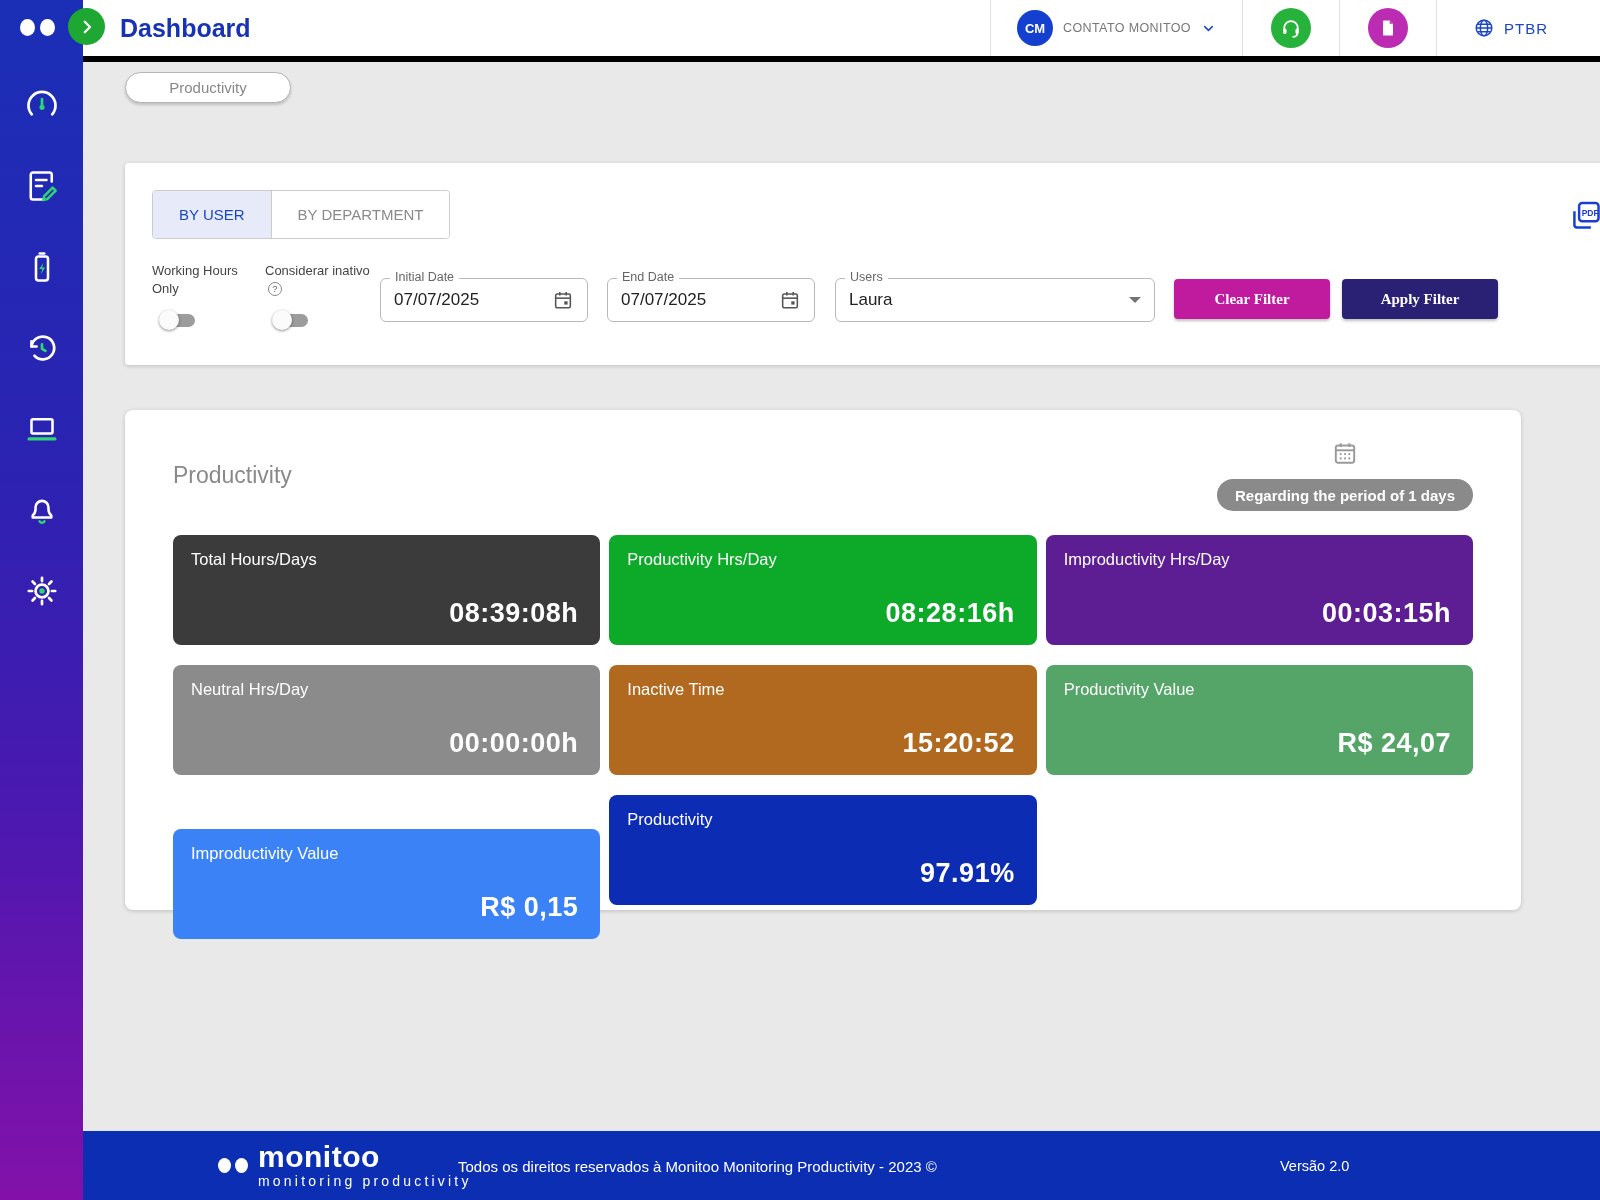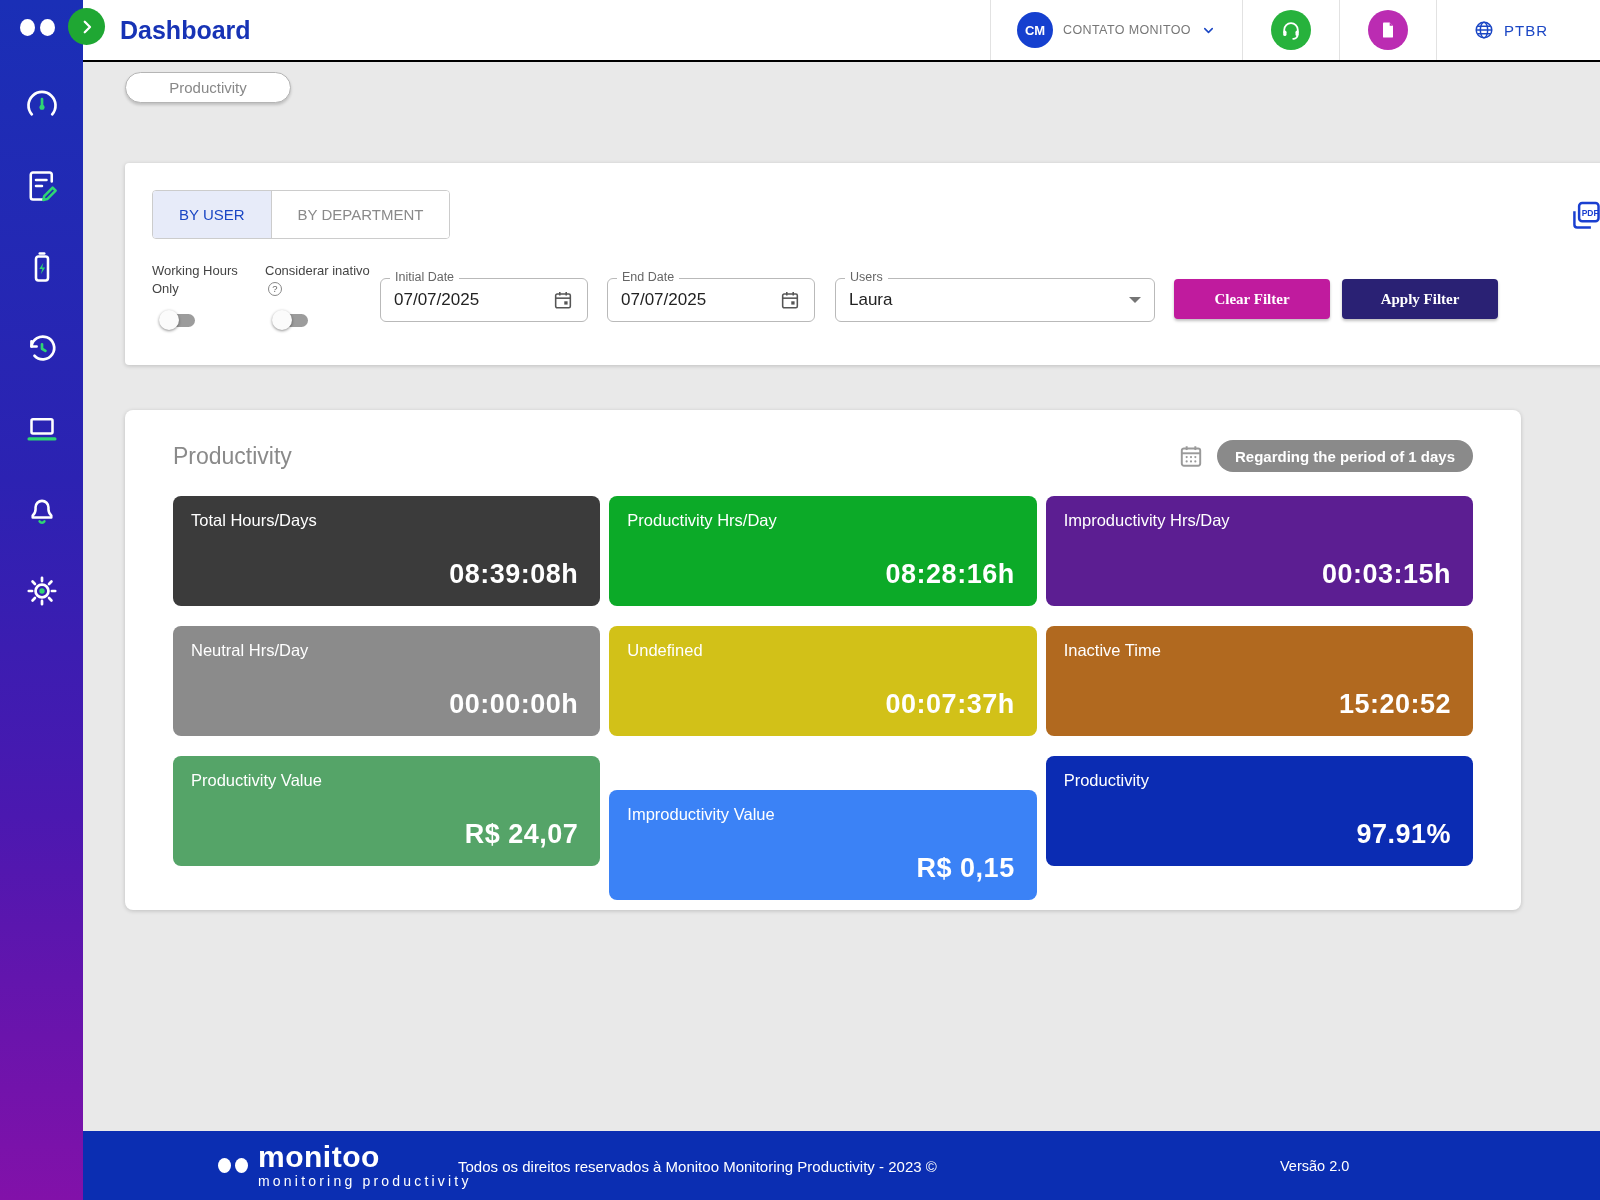--- a/index.html
+++ b/index.html
@@ -12,21 +12,21 @@
   .logo-dots { position:absolute; left:20px; top:19px; display:flex; gap:5px; }
   .logo-dots i { width:15px; height:17px; border-radius:50%; background:#fff; display:block; }
   .expand-btn { position:absolute; left:68px; top:8px; width:37px; height:37px; border-radius:50%;
     background:#1fa733; display:flex; align-items:center; justify-content:center; z-index:7; }
   .side-icons { position:absolute; left:0; top:80px; width:83px; display:flex; flex-direction:column; align-items:center; }
   .side-item { width:83px; height:50px; display:flex; align-items:center; justify-content:center; margin-bottom:31px; cursor:pointer; }
   .side-item svg { width:36px; height:36px; }
 
   
   .header { position:absolute; left:83px; top:0; width:1517px; height:62px; background:#fff;
-    border-bottom:2px solid #000000; display:flex; align-items:center; z-index:4; }
+    border-bottom:6px solid #000000; display:flex; align-items:center; z-index:4; }
   .hdr-title { margin-left:37px; font-size:25px; font-weight:bold; color:#1733b5; }
   .hdr-right { margin-left:auto; display:flex; align-items:center; height:100%; }
   .hdr-item { display:flex; align-items:center; height:100%; }
   .hdr-div { width:1px; height:100%; background:#e2e2e2; }
   .workspace { padding:0 30px; font-size:13.5px; color:#8a8a8a; letter-spacing:.3px; gap:10px; cursor:pointer; }
   .userbox { padding:0 26px; gap:10px; cursor:pointer; }
   .avatar { width:36px; height:36px; border-radius:50%; background:#1540cf; color:#fff;
     display:flex; align-items:center; justify-content:center; font-size:13px; font-weight:bold; }
   .username { font-size:12.5px; color:#777; letter-spacing:.4px; }
   .circ-btn { width:40px; height:40px; border-radius:50%; display:flex; align-items:center; justify-content:center; cursor:pointer; }
@@ -71,21 +71,21 @@
   .btn { position:absolute; top:116px; width:156px; height:40px; border:none; border-radius:4px;
     color:#fff; font-size:15px; font-weight:bold; font-family:Liberation Serif, serif; cursor:pointer; box-shadow:0 2px 3px rgba(0,0,0,.25); }
   .btn-clear { left:1049px; }
   .btn-apply { left:1217px; }
 
   
   .prod-card { position:absolute; left:125px; top:410px; width:1396px; height:500px;
     background:#fff; border-radius:8px; box-shadow:0 1px 4px rgba(0,0,0,.18); }
   .prod-head { display:flex; align-items:center; margin:30px 48px 24px 48px; }
   .prod-title { font-size:23px; color:#8a8a8a; }
-  .prod-head-right { margin-left:auto; display:flex; align-items:center; gap:13px; }
+  .prod-head-right { margin-left:auto; display:flex; align-items:center; gap:13px;flex-direction:column; }
   .cal-icon-gray { width:26px; height:26px; }
   .period-badge { height:32px; border-radius:16px; background:#8a8a8a; color:#fff;
     display:flex; align-items:center; padding:0 18px; font-size:15px; font-weight:bold; }
   .tile-grid { margin:0 48px; display:grid; grid-template-columns:repeat(3,1fr); gap:20px 9px; }
   .tile { height:110px; border-radius:8px; color:#fff; padding:15px 22px 16px 18px;
     display:flex; flex-direction:column; }
   .tile-label { font-size:16.5px; }
   .tile-value { margin-top:auto; align-self:flex-end; font-size:27px; font-weight:bold; letter-spacing:.5px; }
 
   
@@ -300,24 +300,20 @@
       <span class="tile-value">08:28:16h</span>
     </div>
     <div class="tile" style="background-color: rgb(92, 30, 146);">
       <span class="tile-label">Improductivity Hrs/Day</span>
       <span class="tile-value">00:03:15h</span>
     </div>
     <div class="tile" style="background-color: rgb(139, 139, 139);">
       <span class="tile-label">Neutral Hrs/Day</span>
       <span class="tile-value">00:00:00h</span>
     </div>
-    <div class="tile" style="background-color: rgb(210, 193, 24);">
-      <span class="tile-label">Undefined</span>
-      <span class="tile-value">00:07:37h</span>
-    </div>
     <div class="tile" style="background-color: rgb(177, 105, 31);">
       <span class="tile-label">Inactive Time</span>
       <span class="tile-value">15:20:52</span>
     </div>
     <div class="tile" style="background-color: rgb(85, 164, 104);">
       <span class="tile-label">Productivity Value</span>
       <span class="tile-value">R$ 24,07</span>
     </div>
     <div class="tile" style="background-color: #3b82f6; margin-top: 34px;">
       <span class="tile-label">Improductivity Value</span>

